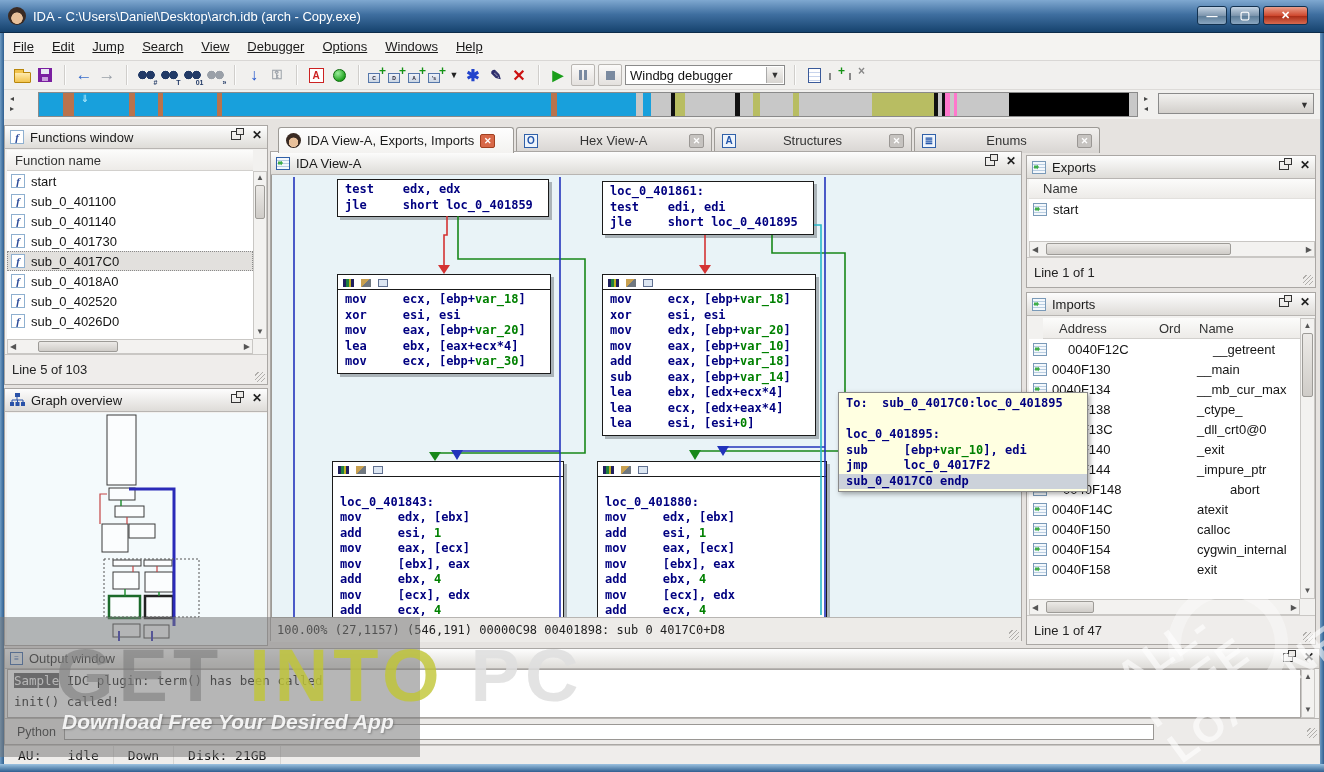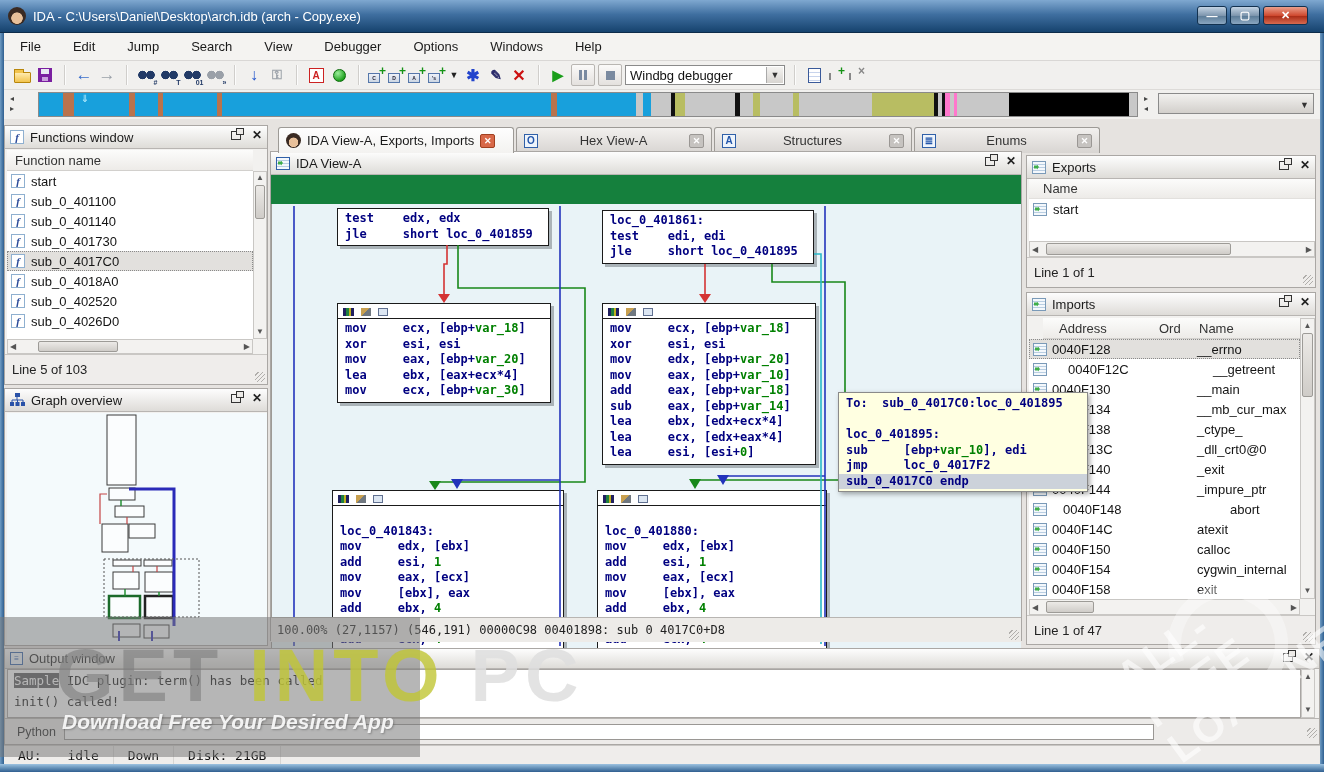--- a/index.html
+++ b/index.html
@@ -15,21 +15,21 @@
   .app-ico{width:18px;height:18px;border-radius:50%;margin:0 7px 0 8px;
     background:radial-gradient(circle at 50% 62%,#e8c09a 38%,#3a2a22 42%);}
   .cap-btn{height:19px;border:1px solid #12314f;border-radius:3px;
     display:flex;align-items:center;justify-content:center;color:#fff;
     font-size:11px;font-weight:bold;
     background:linear-gradient(#c4d4e4,#7e96ae 50%,#5a7a96 52%,#8aa6c0);}
   .cap-btn.close{background:linear-gradient(#eba08c,#cf4a30 50%,#a82a14 52%,#d86a50);}
   .win-edge{background:linear-gradient(90deg,#6f9cc4,#2f5f90);}
   .menubar{left:4px;top:33px;width:1316px;height:28px;background:#f4f3f1;
     border-bottom:1px solid #d9d7d5;display:flex;align-items:center;font-size:13px;color:#1a1a1a;}
-  .menu-item{padding:4px 16px;}
+  .menu-item{padding:4px 9px;text-decoration:underline;}
   
   .toolbar{left:4px;top:61px;width:1316px;height:29px;background:#f1f0ee;
     border-bottom:1px solid #dddbd8;display:flex;align-items:center;padding-left:8px;gap:3px;}
   .tsep{width:1px;height:20px;background:#d0cecb;box-shadow:1px 0 0 #fcfcfc;margin:0 6px;}
   .ico{width:20px;height:20px;display:flex;align-items:center;justify-content:center;font-size:14px;}
   .ico-folder{width:17px;height:11px;background:linear-gradient(#ffeaae,#f2c44e);
     border:1px solid #b8860b;border-radius:1px;position:relative;margin-top:4px;}
   .ico-folder::before{content:'';position:absolute;top:-4px;left:-1px;width:8px;height:3px;
     background:#f2c44e;border:1px solid #b8860b;border-bottom:none;}
   .ico-save{width:14px;height:14px;background:#7a1fa0;position:relative;}
@@ -443,21 +443,21 @@
   <div class="panel" style="left:270px;top:151px;width:752px;height:490px;background:#15803d;">
     <div class="ptitle">
       <span class="doc-ico" style="border-color:#3060a8;"></span>
       <span>IDA View-A</span>
       <span class="pbtns">
         <span class="float-ico"></span>
         <span class="x-ico">✕</span>
       </span>
     </div>
 
-    <div class="canvas" style="left:0;top:23px;width:750px;height:450px;margin-top:29px;">
+    <div class="canvas" style="left:0;top:23px;width:750px;height:450px;">
 
       <div class="asmblk" style="left:65px;top:4px;width:212px;">
         <div>
             <div class="aline"><span>test    edx, edx</span></div>
             <div class="aline"><span>jle     short loc_0_401859</span></div>
           </div>
       </div>
       <div class="asmblk" style="left:330px;top:6px;width:212px;">
         <div>
             <div class="aline"><span>loc_0_401861:</span></div>
@@ -605,26 +605,20 @@
         <span class="x-ico">✕</span>
       </span>
     </div>
     <div class="colhdr" style="left:16px;top:25px;width:271px;height:21px;">
       <span style="padding-left:16px;width:116px;">Address</span>
       <span style="width:40px;">Ord</span>
       <span>Name</span>
     </div>
     <div class="lst" style="left:2px;top:46px;width:271px;height:260px;">
 
-        <div class="lrow selected" style="gap:0;">
-          <span class="doc-ico" style="margin-right:5px;"></span>
-          <span style="width:105px;">0040F128</span>
-          <span style="width:40px;"></span>
-          <span>__errno</span>
-        </div>
 
         <div class="lrow" style="gap:0;">
           <span class="doc-ico" style="margin-right:5px;"></span>
           <span style="width:105px;margin-left:16px;">0040F12C</span>
           <span style="width:40px;"></span>
           <span>__getreent</span>
         </div>
 
         <div class="lrow" style="gap:0;">
           <span class="doc-ico" style="margin-right:5px;"></span>

